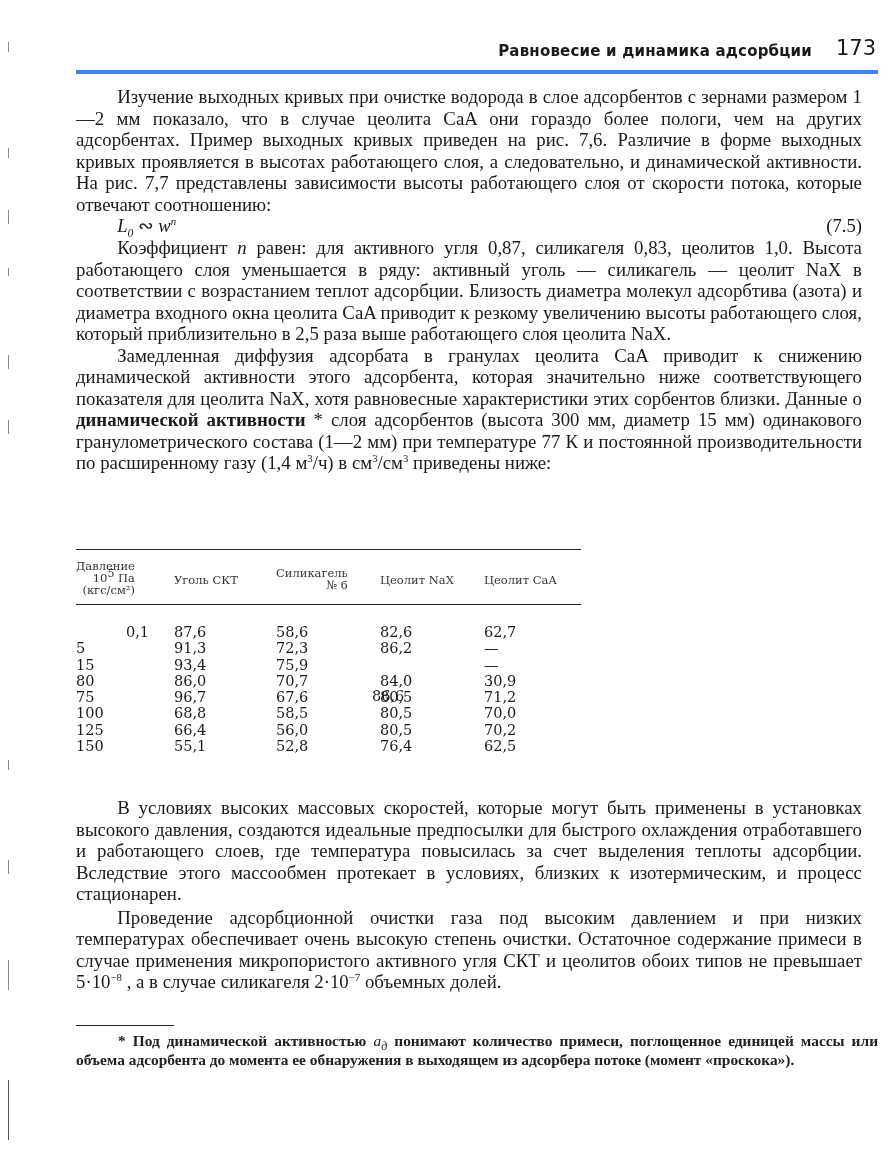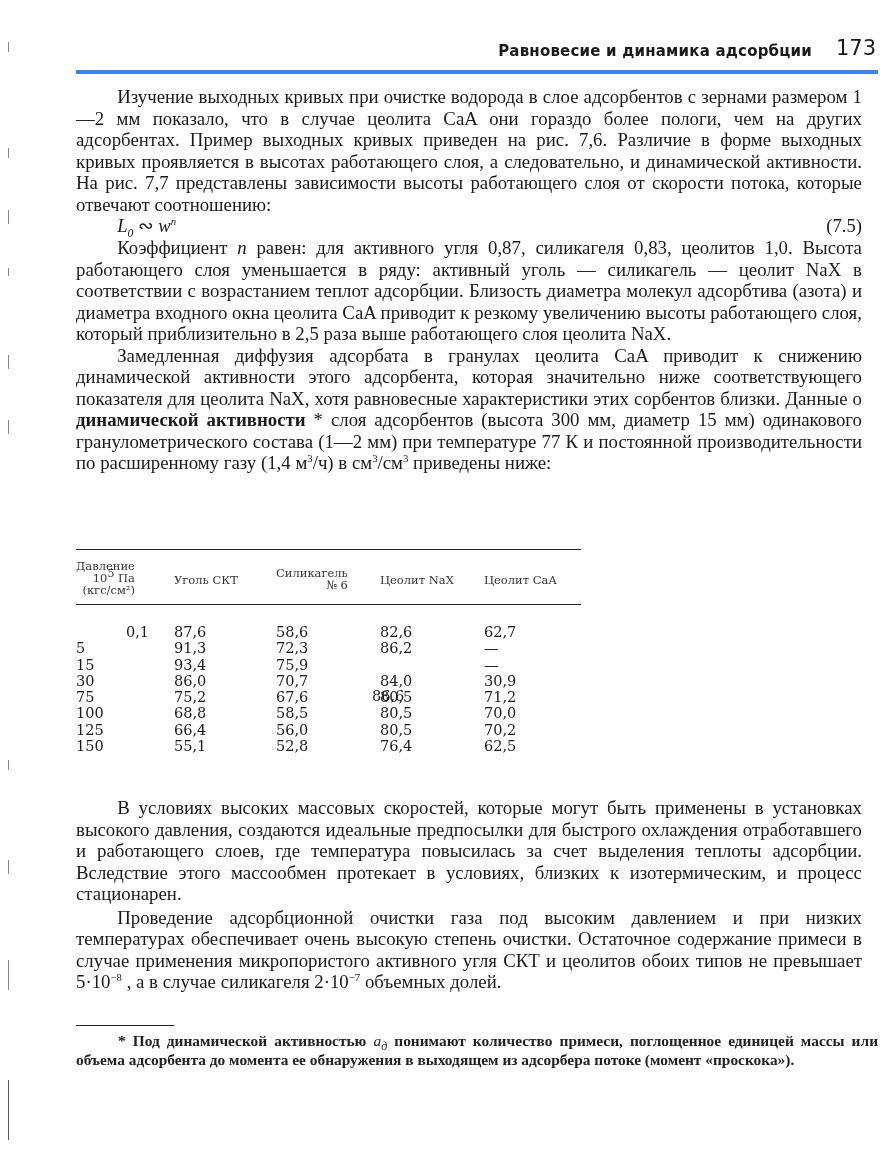--- a/index.html
+++ b/index.html
@@ -126,29 +126,29 @@
           <span class="td" style="left: 408px;">—</span>
         </div>
         <div class="trow">
           <span class="td" style="left: 0px;">15</span>
           <span class="td" style="left: 98px;">93,4</span>
           <span class="td" style="left: 200px;">75,9</span>
           <span class="td" style="left: 296px; margin-top: 31px;">86,6</span>
           <span class="td" style="left: 408px;">—</span>
         </div>
         <div class="trow">
-          <span class="td" style="left: 0px;">30</span>
+          <span class="td" style="left: 0px;">80</span>
           <span class="td" style="left: 98px;">86,0</span>
           <span class="td" style="left: 200px;">70,7</span>
           <span class="td" style="left: 304px;">84,0</span>
           <span class="td" style="left: 408px;">30,9</span>
         </div>
         <div class="trow">
           <span class="td" style="left: 0px;">75</span>
-          <span class="td" style="left: 98px;">75,2</span>
+          <span class="td" style="left: 98px;">96,7</span>
           <span class="td" style="left: 200px;">67,6</span>
           <span class="td" style="left: 304px;">80,5</span>
           <span class="td" style="left: 408px;">71,2</span>
         </div>
         <div class="trow">
           <span class="td" style="left: 0px;">100</span>
           <span class="td" style="left: 98px;">68,8</span>
           <span class="td" style="left: 200px;">58,5</span>
           <span class="td" style="left: 304px;">80,5</span>
           <span class="td" style="left: 408px;">70,0</span>

